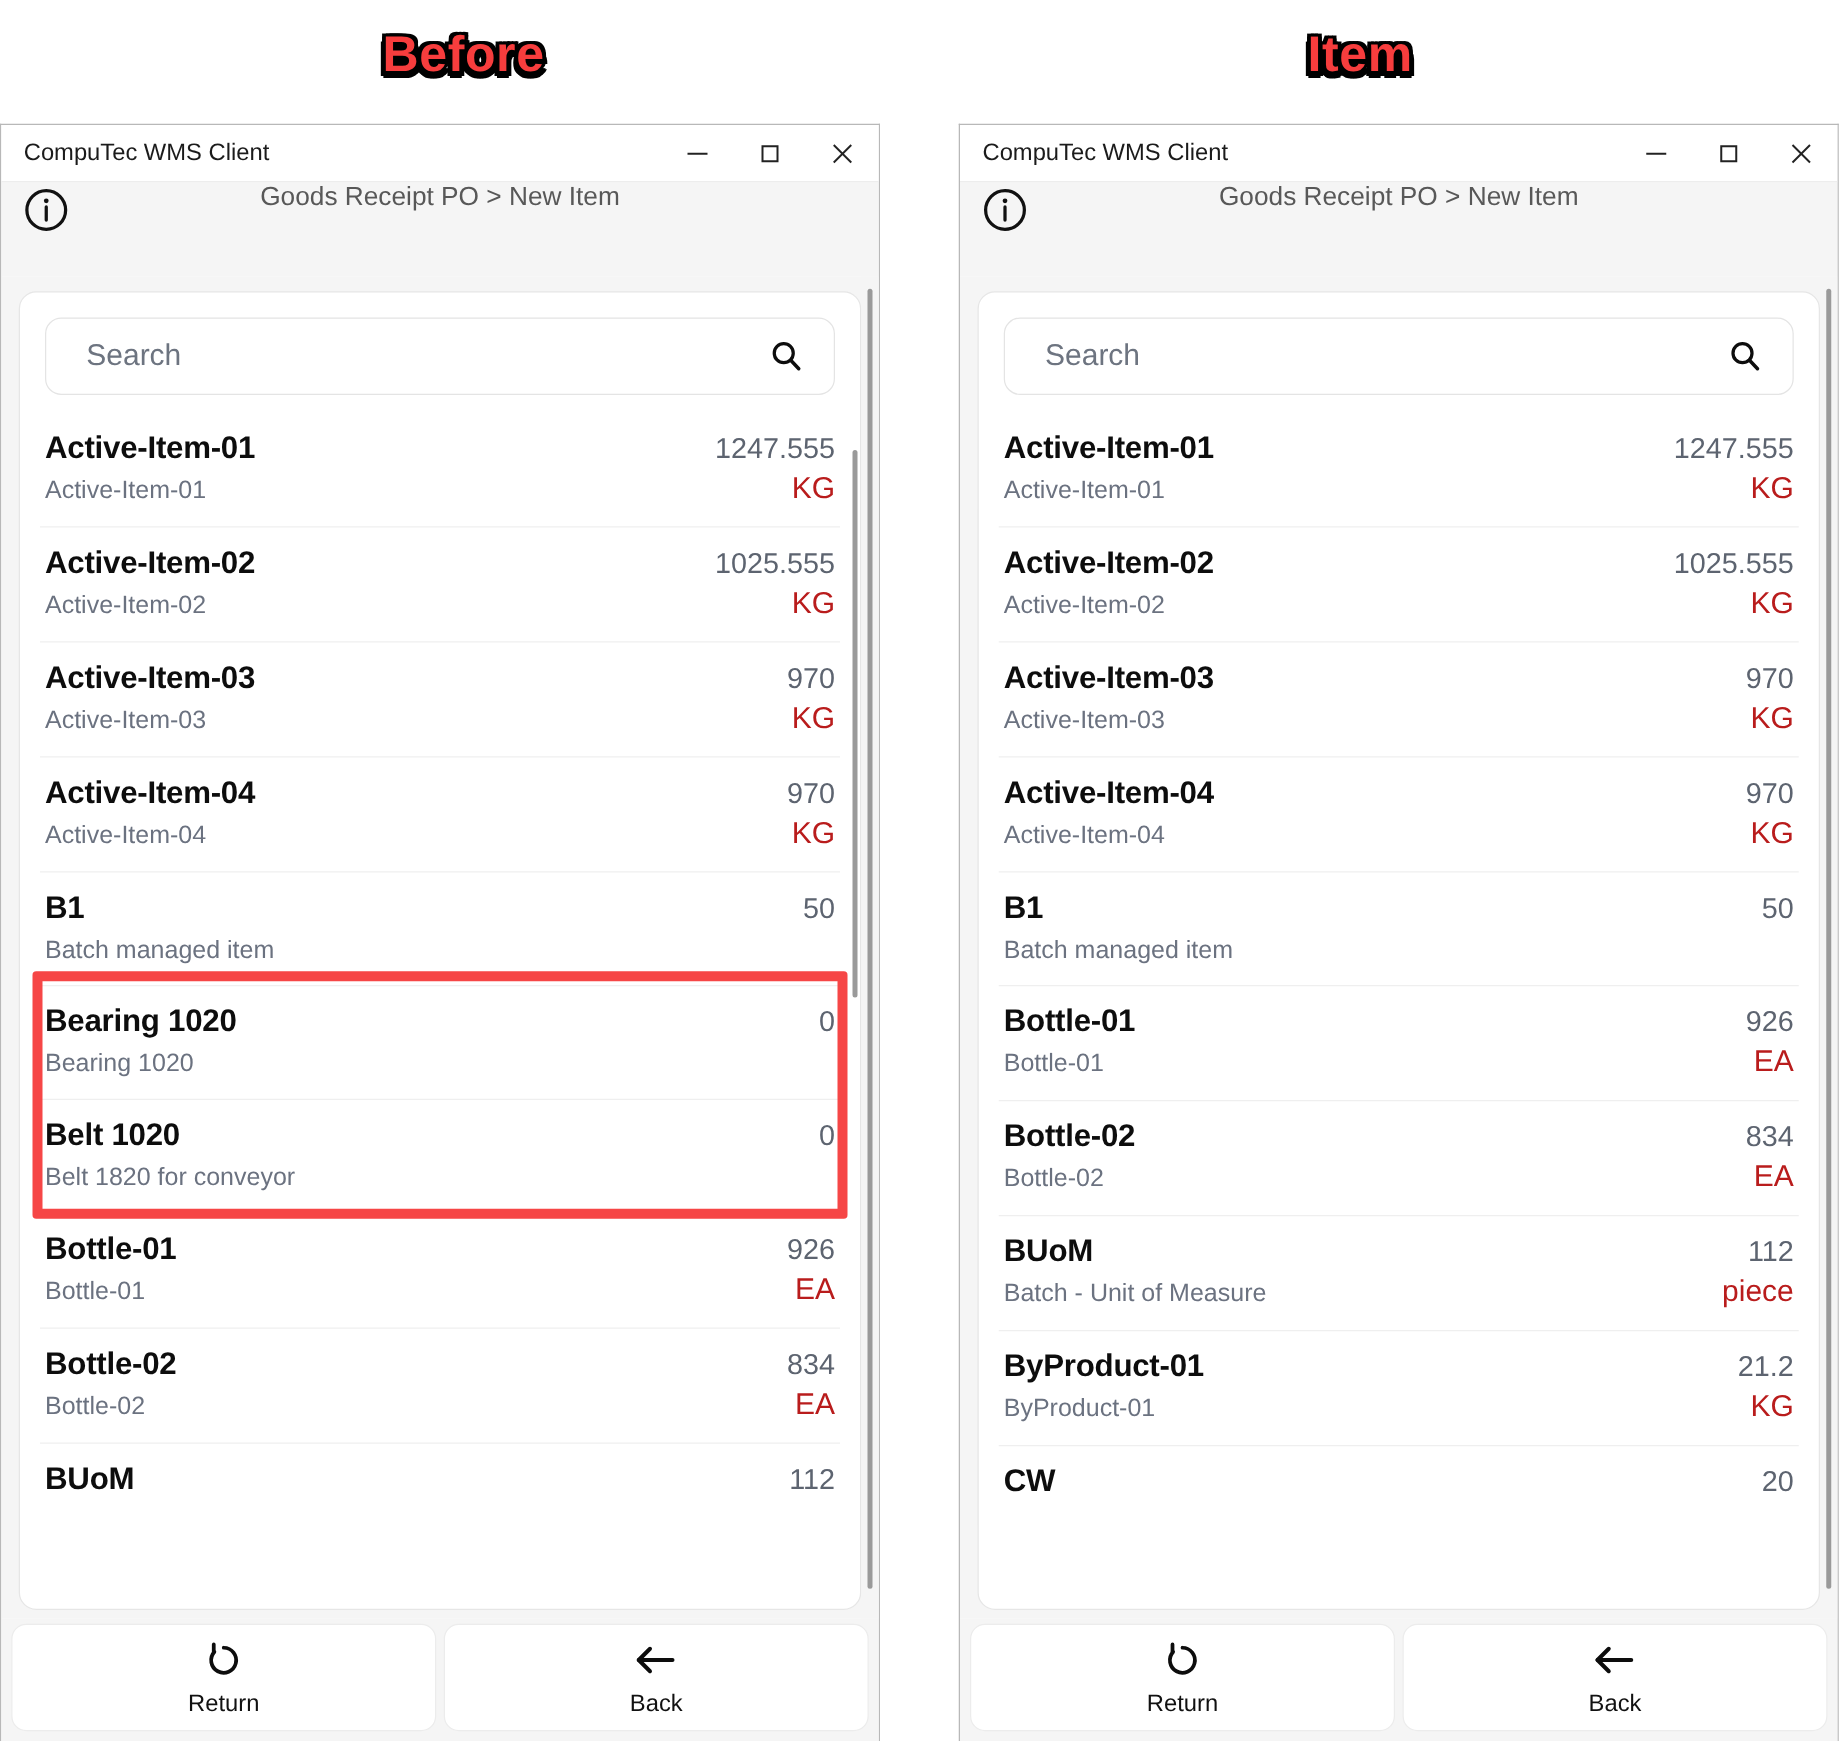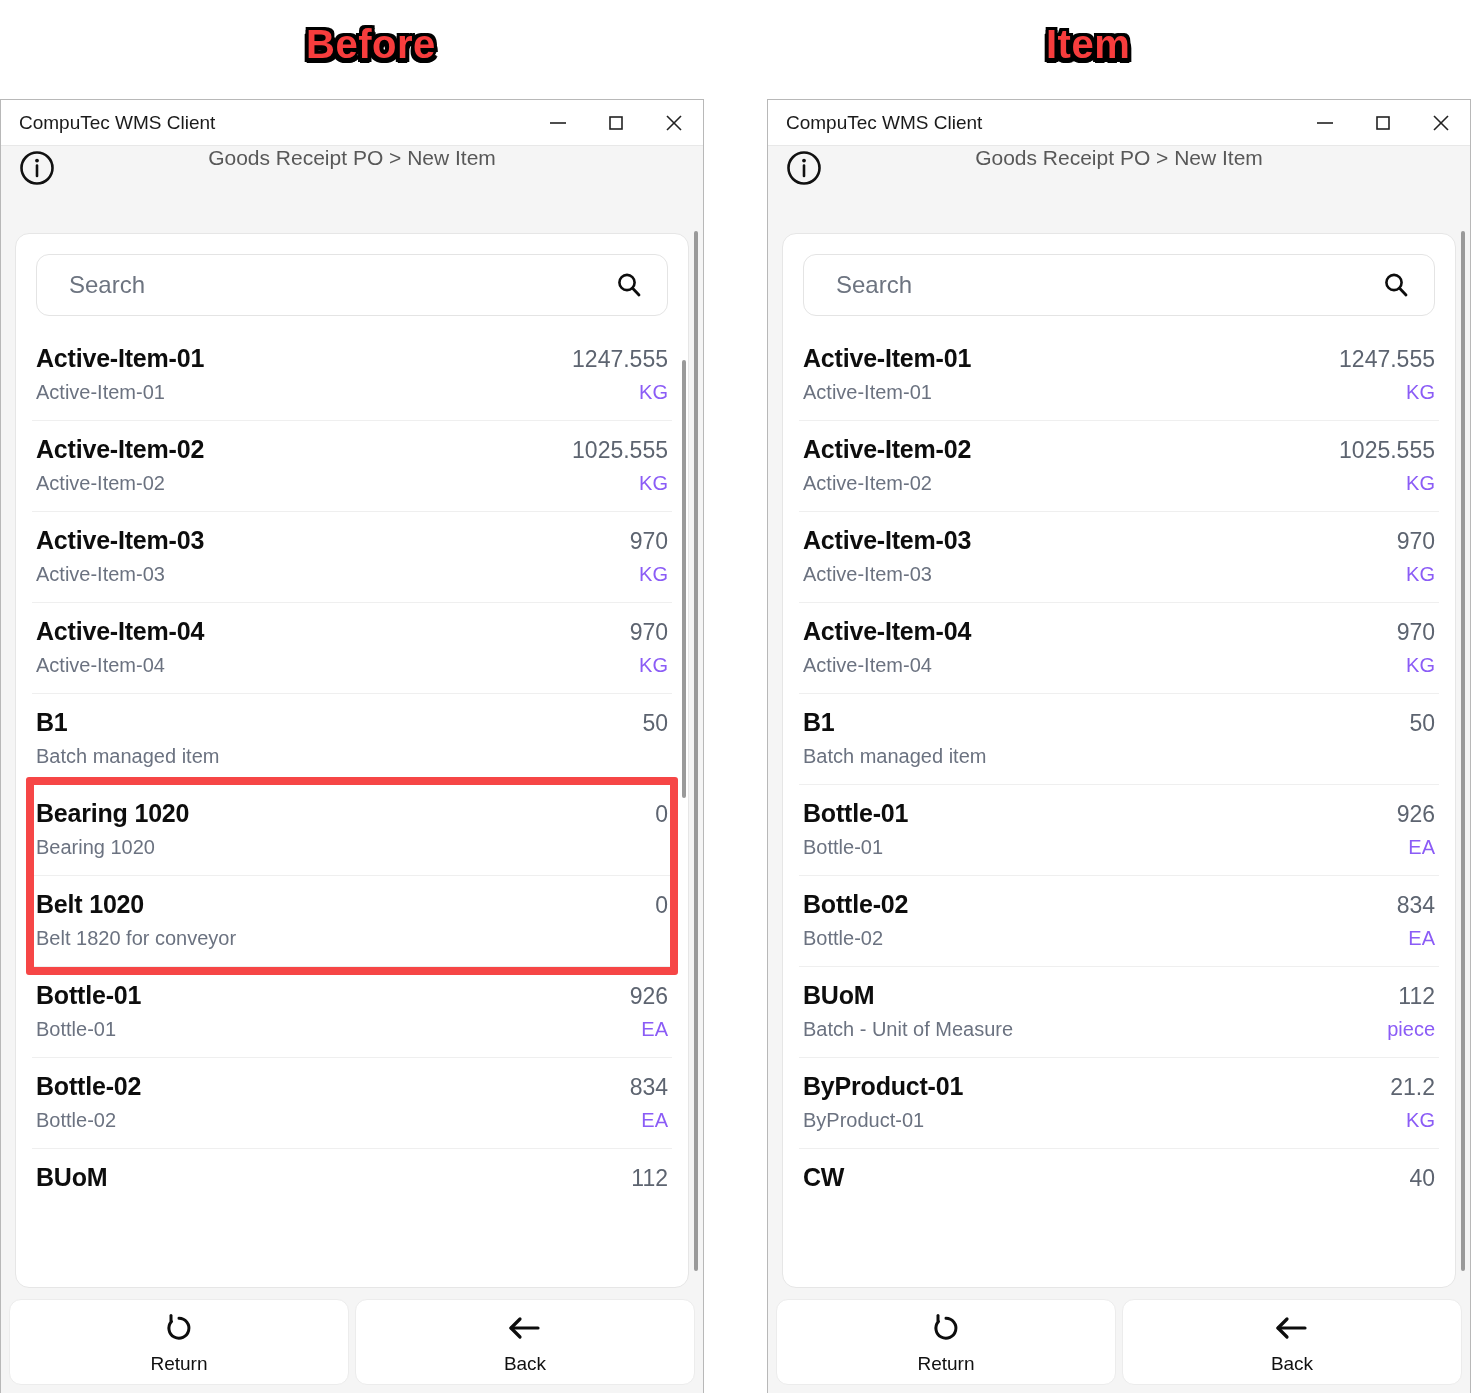--- a/index.html
+++ b/index.html
@@ -157,22 +157,22 @@
     color: #5d6470;
     font-weight: 400;
     margin-left: 12px;
   }
   .item-desc {
     font-size: 20px;
     color: #6b7280;
     margin-top: 6px;
   }
   .item-uom {
-    font-size: 20px;
-    color: #8b5cf6;
+    font-size: 24px;
+    color: #b91c1c;
   }
   .sub-line {
     display: flex;
     align-items: baseline;
     justify-content: space-between;
     margin-top: 2px;
   }
 
   
   .highlight-box {
@@ -554,21 +554,21 @@
               <span class="item-qty">21.2</span>
             </div>
             <div class="sub-line">
               <span class="item-desc">ByProduct-01</span>
               <span class="item-uom">KG</span>
             </div>
           </div>
           <div class="item-row">
             <div class="item-line">
               <span class="item-code">CW</span>
-              <span class="item-qty">40</span>
+              <span class="item-qty">20</span>
             </div>
           </div>
         </div>
     </div>
     <div class="outer-scroll-track">
       <div class="outer-scroll-thumb" style="top:10px; height:1040px;"></div>
     </div>
   </div>
 
   <div class="footer">

